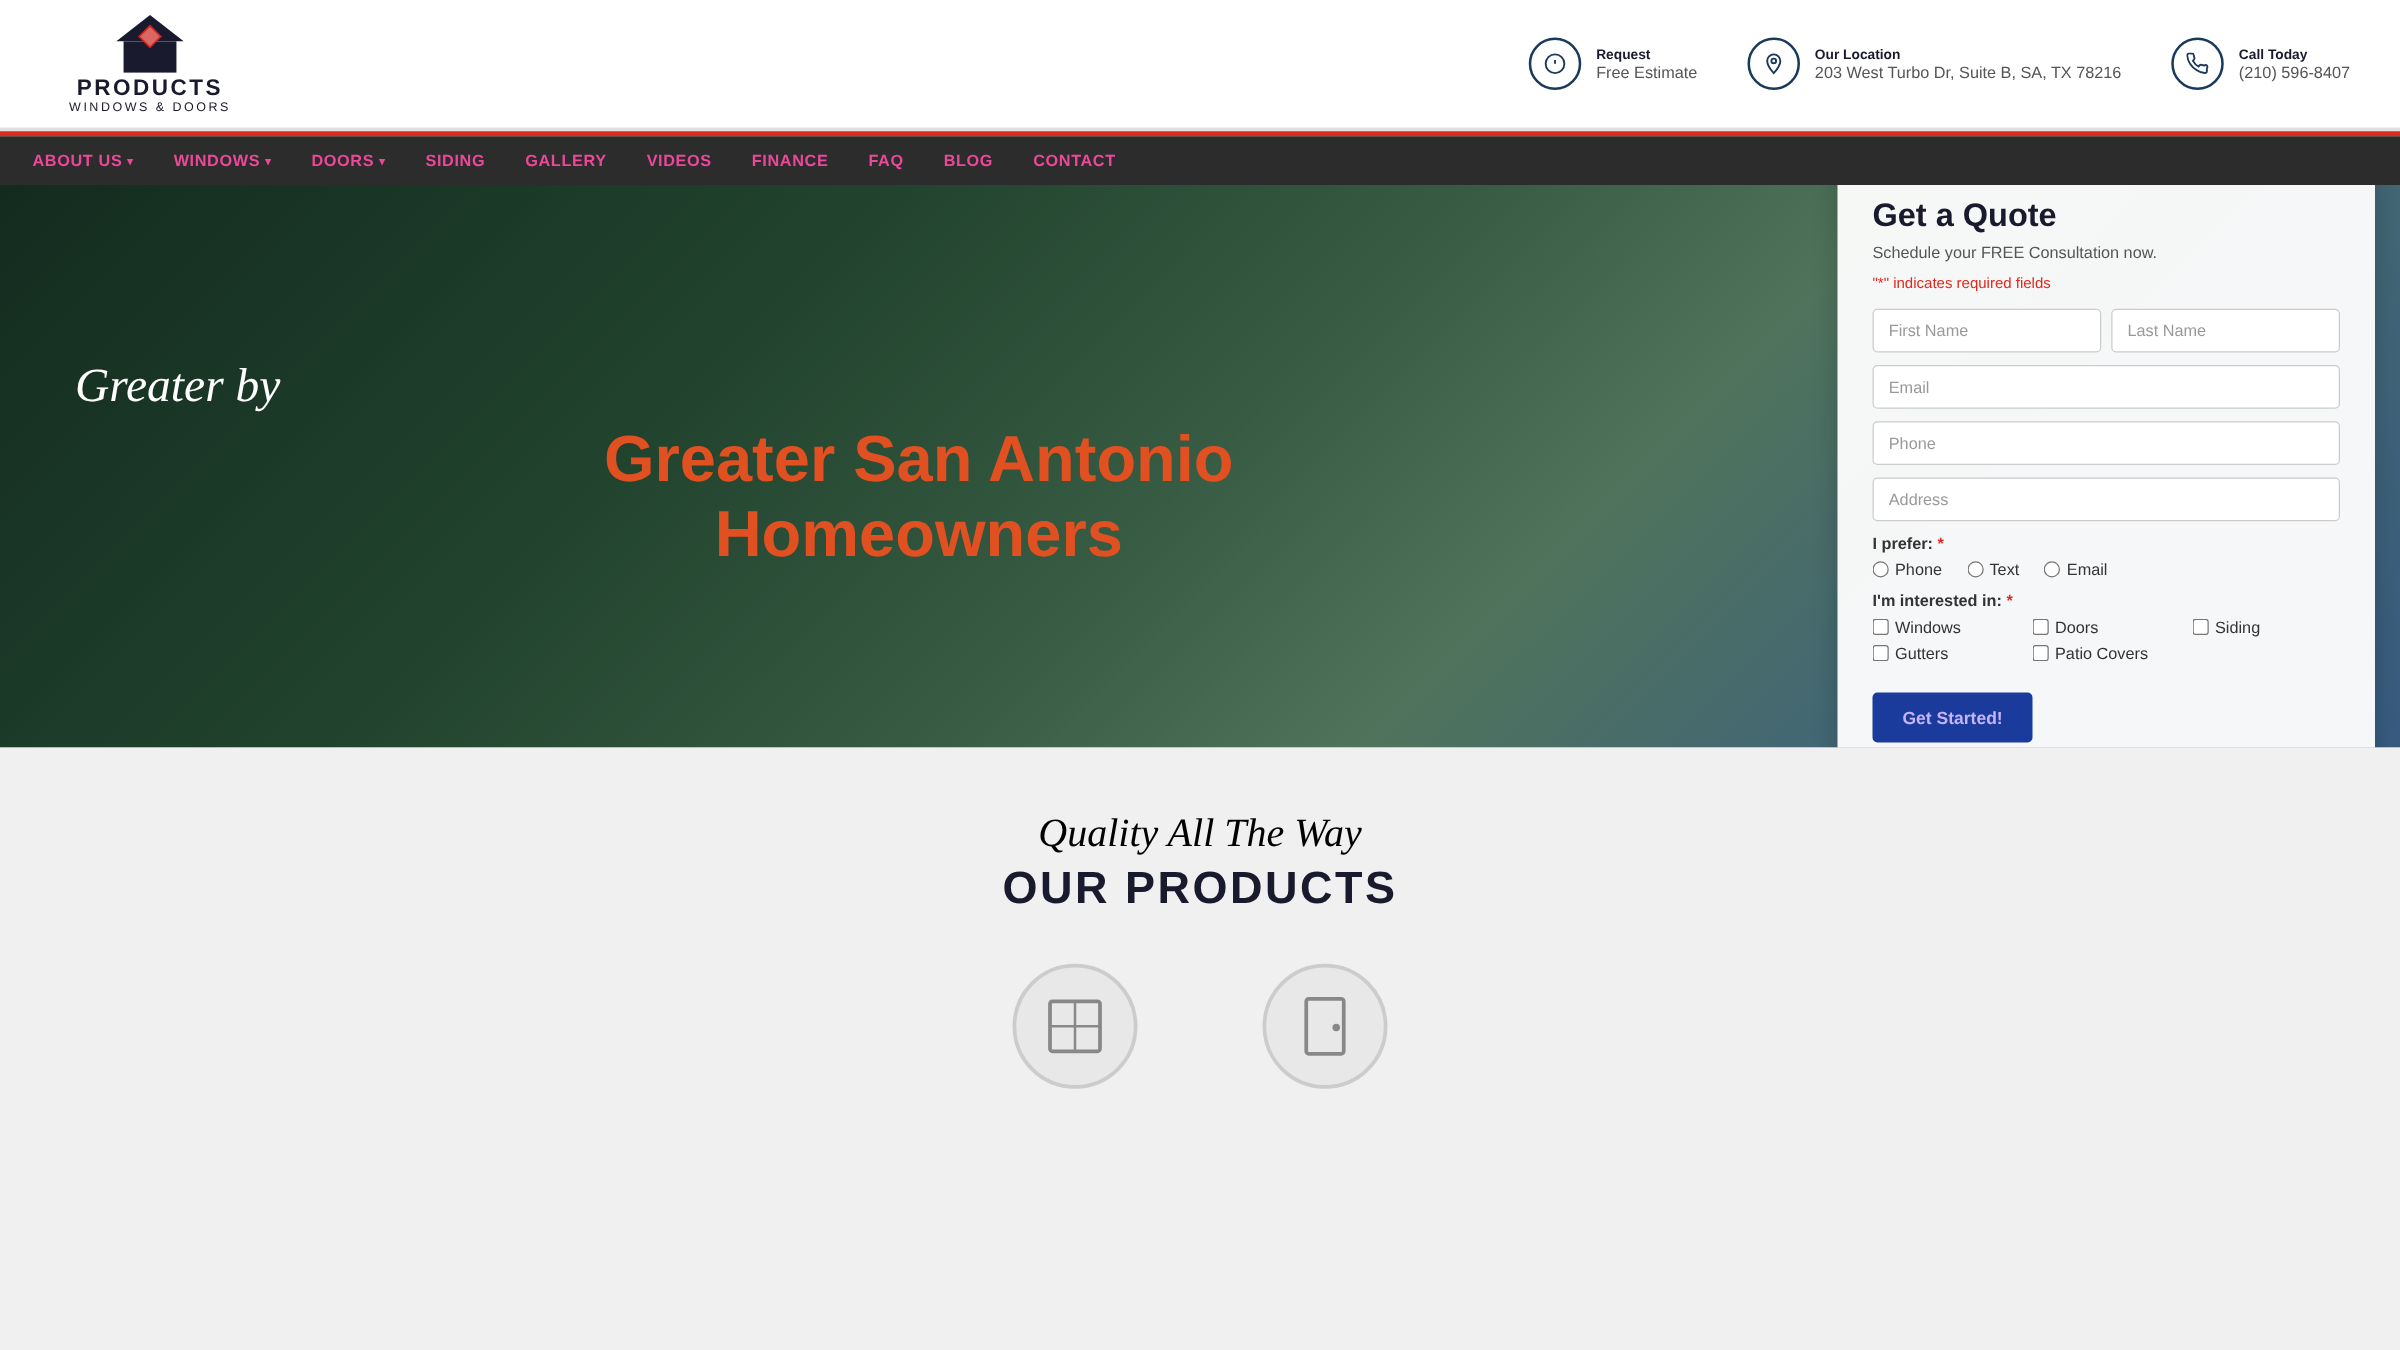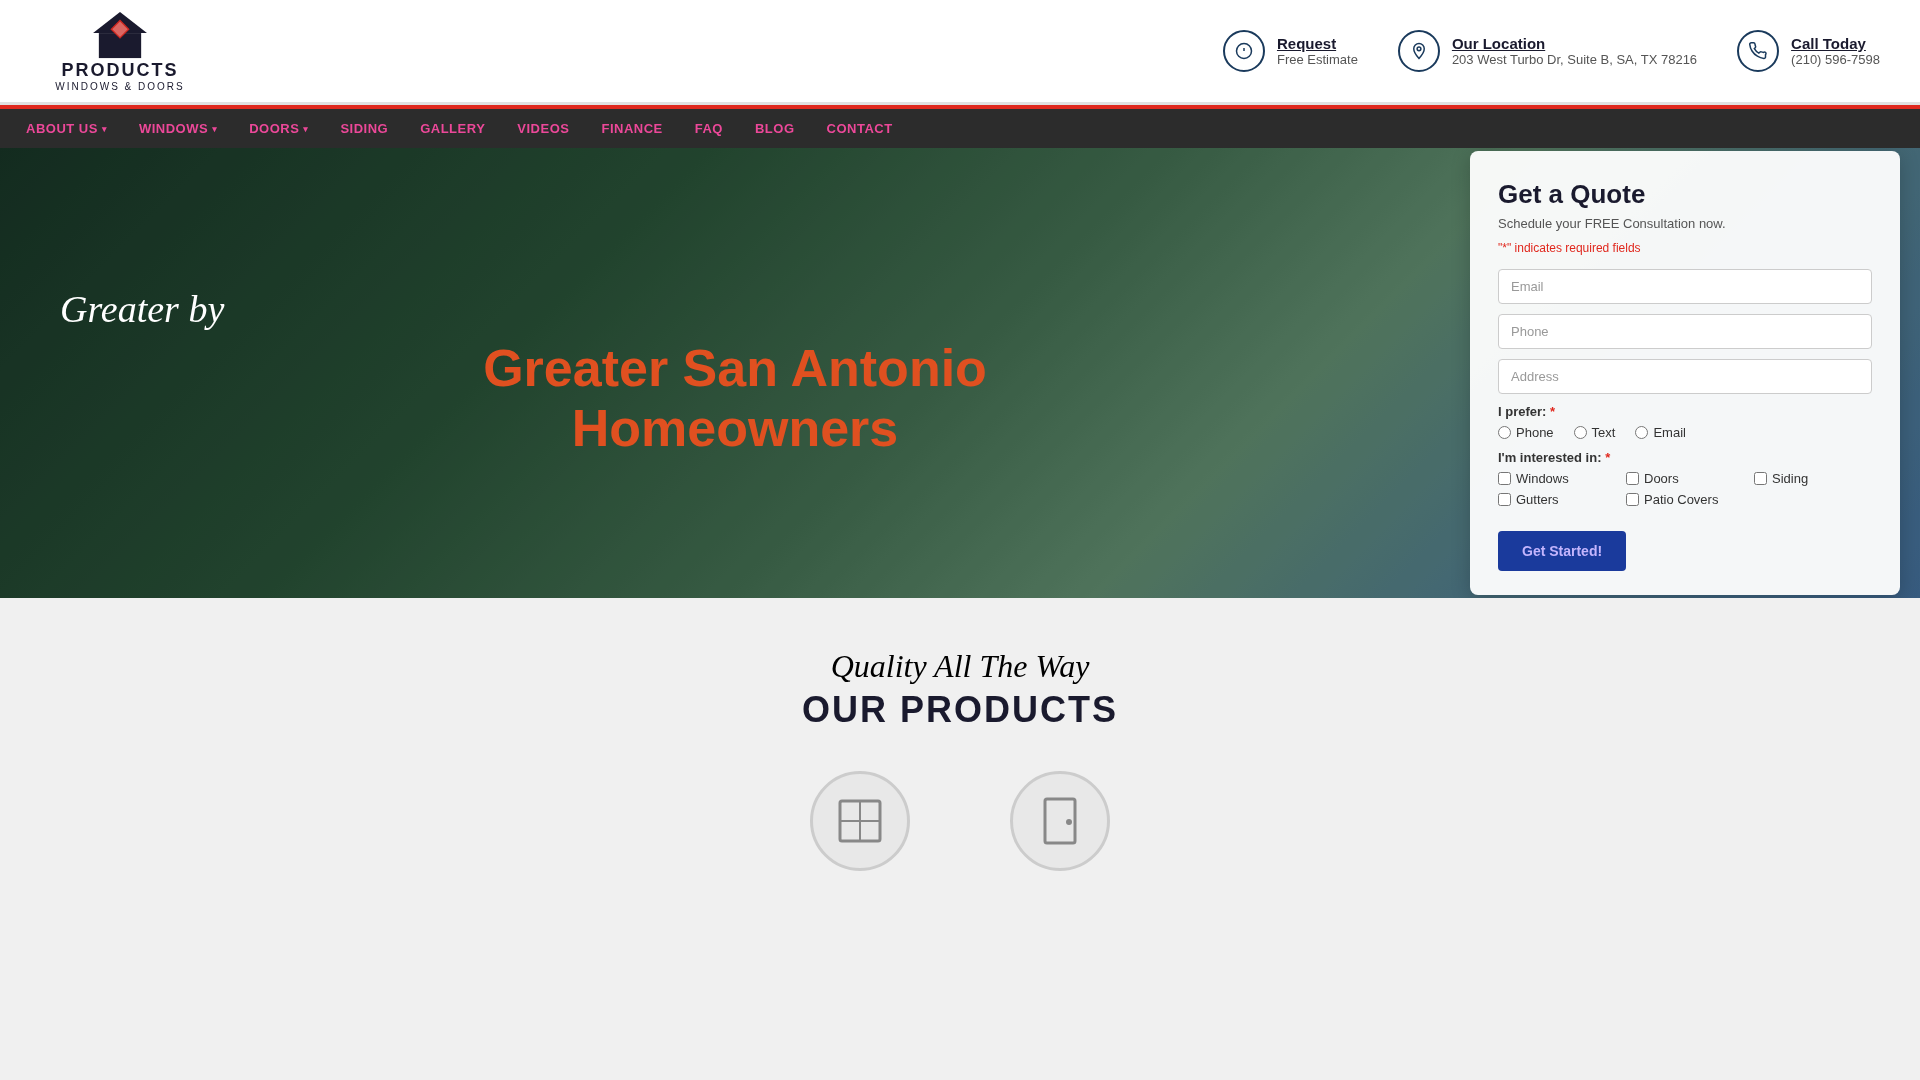--- a/index.html
+++ b/index.html
@@ -55,24 +55,23 @@
       border-radius: 50%;
       display: flex;
       align-items: center;
       justify-content: center;
       color: #1a3a5c;
       font-size: 16px;
       flex-shrink: 0;
     }
     .info-text-label {
       font-weight: 700;
-      font-size: 15px;
+      font-size: 11px;
       color: #1a1a2e;
       display: block;
-      text-decoration: underline;
     }
     .info-text-value {
       font-size: 13px;
       color: #555;
       display: block;
     }
 
     
     .red-line {
       height: 4px;
@@ -339,21 +338,21 @@
     </div>
 
     <div class="header-info-item">
       <div class="info-icon-circle">
         <svg width="18" height="18" viewBox="0 0 24 24" fill="none" stroke="#1a3a5c" stroke-width="2">
           <path d="M22 16.92v3a2 2 0 0 1-2.18 2 19.79 19.79 0 0 1-8.63-3.07A19.5 19.5 0 0 1 4.07 12 19.79 19.79 0 0 1 1 3.18 2 2 0 0 1 3 1h3a2 2 0 0 1 2 1.72c.127.96.361 1.903.7 2.81a2 2 0 0 1-.45 2.11L7.09 8.91a16 16 0 0 0 6 6l1.27-1.27a2 2 0 0 1 2.11-.45c.907.339 1.85.573 2.81.7A2 2 0 0 1 22 16.92z"></path>
         </svg>
       </div>
       <div>
         <span class="info-text-label">Call Today</span>
-        <span class="info-text-value">(210) 596-7598</span>
+        <span class="info-text-value">(210) 596-8407</span>
       </div>
     </div>
   </div>
 </div>
 
 <div class="red-line"></div>
 
 <nav class="nav">
   <a class="nav-item">
     <span>ABOUT US</span>
@@ -405,20 +404,24 @@
   </div>
 
   <div class="quote-form-wrapper">
     <div class="form-title">Get a Quote</div>
     <div class="form-subtitle">Schedule your FREE Consultation now.</div>
     <div class="form-required-note">
       <span style="color:#e0281e">"*"</span>
       <span> indicates required fields</span>
     </div>
 
+    <div class="form-row">
+      <input class="form-input" type="text" placeholder="First Name" style="">
+      <input class="form-input" type="text" placeholder="Last Name" style="">
+    </div>
 
     <div class="form-group">
       <input class="form-input" type="email" placeholder="Email" style="">
     </div>
 
     <div class="form-group">
       <input class="form-input" type="tel" placeholder="Phone" style="">
     </div>
 
     <div class="form-group">

